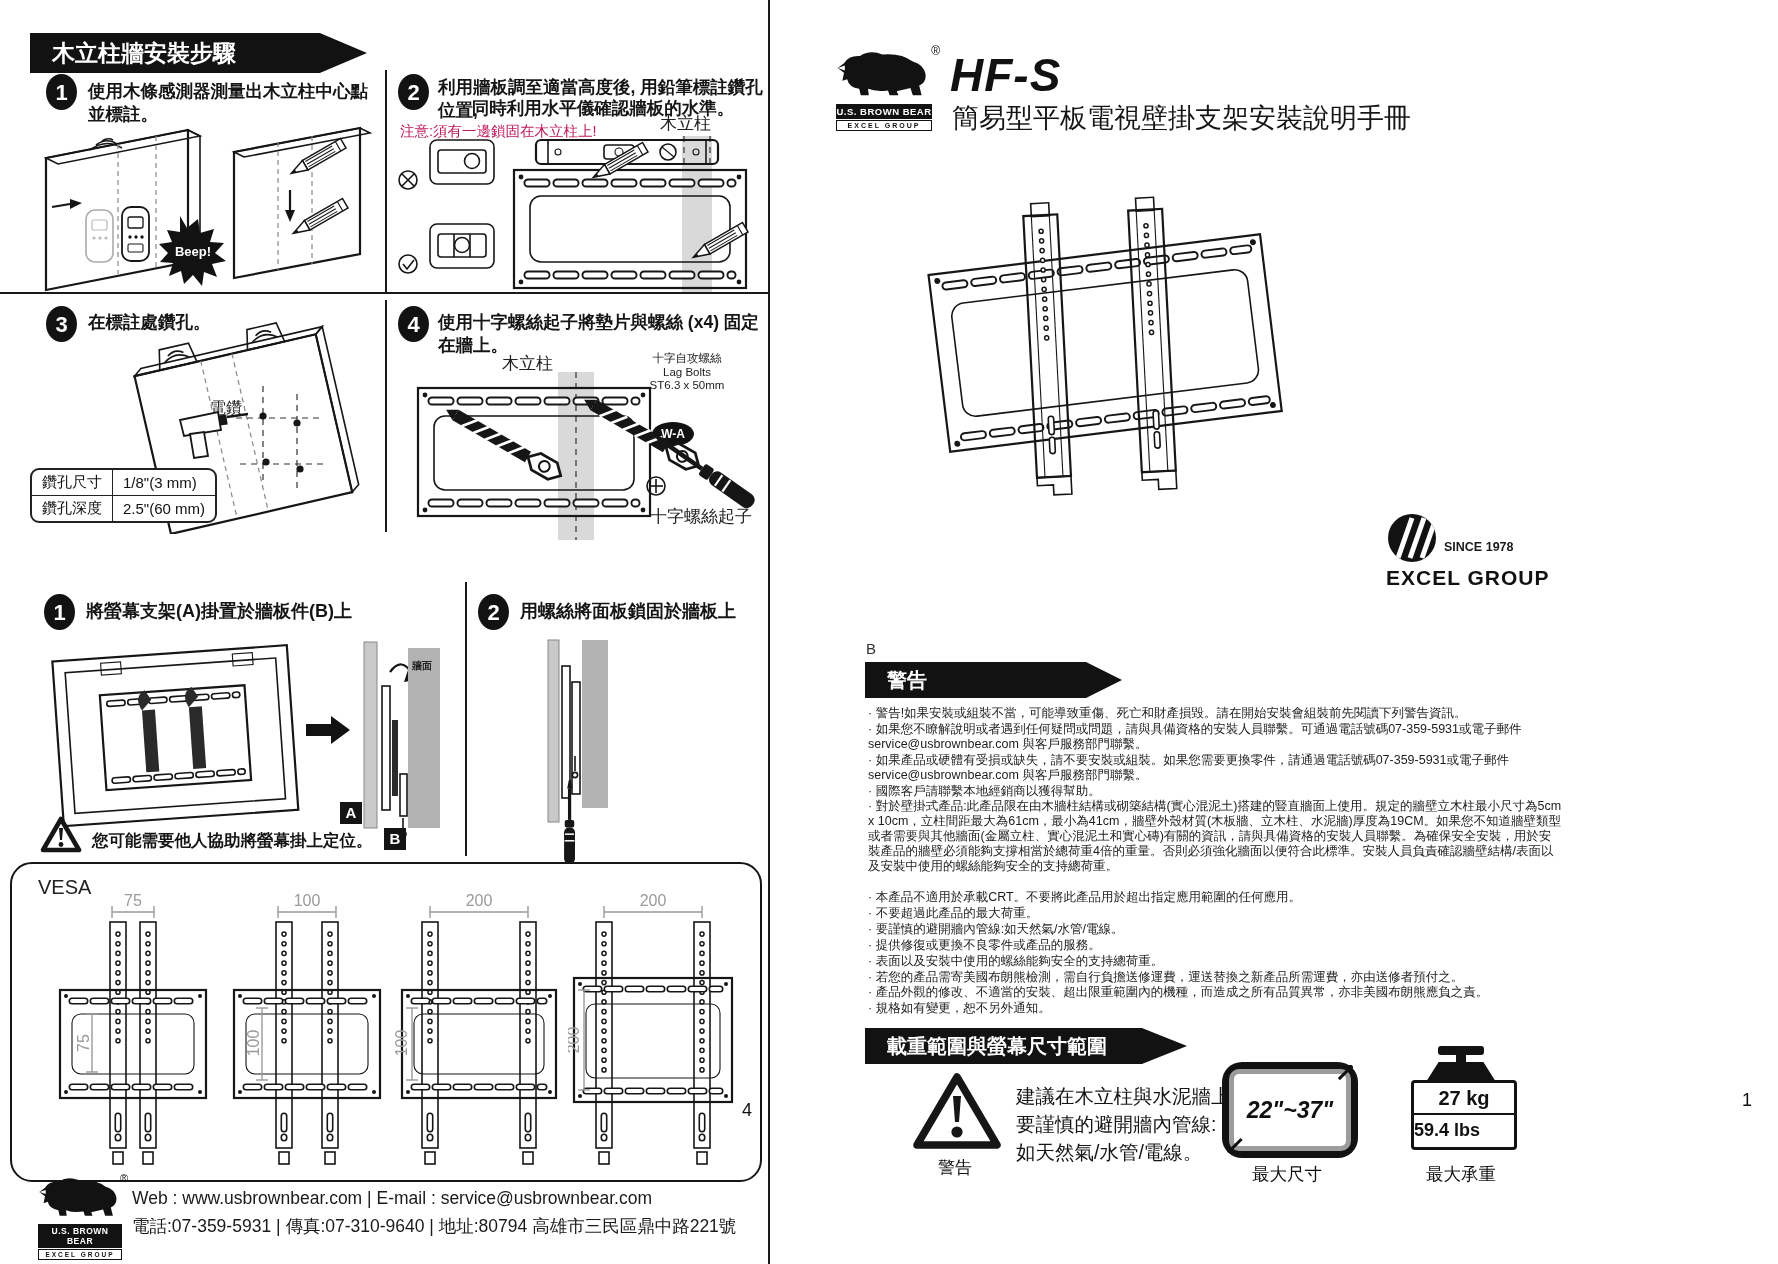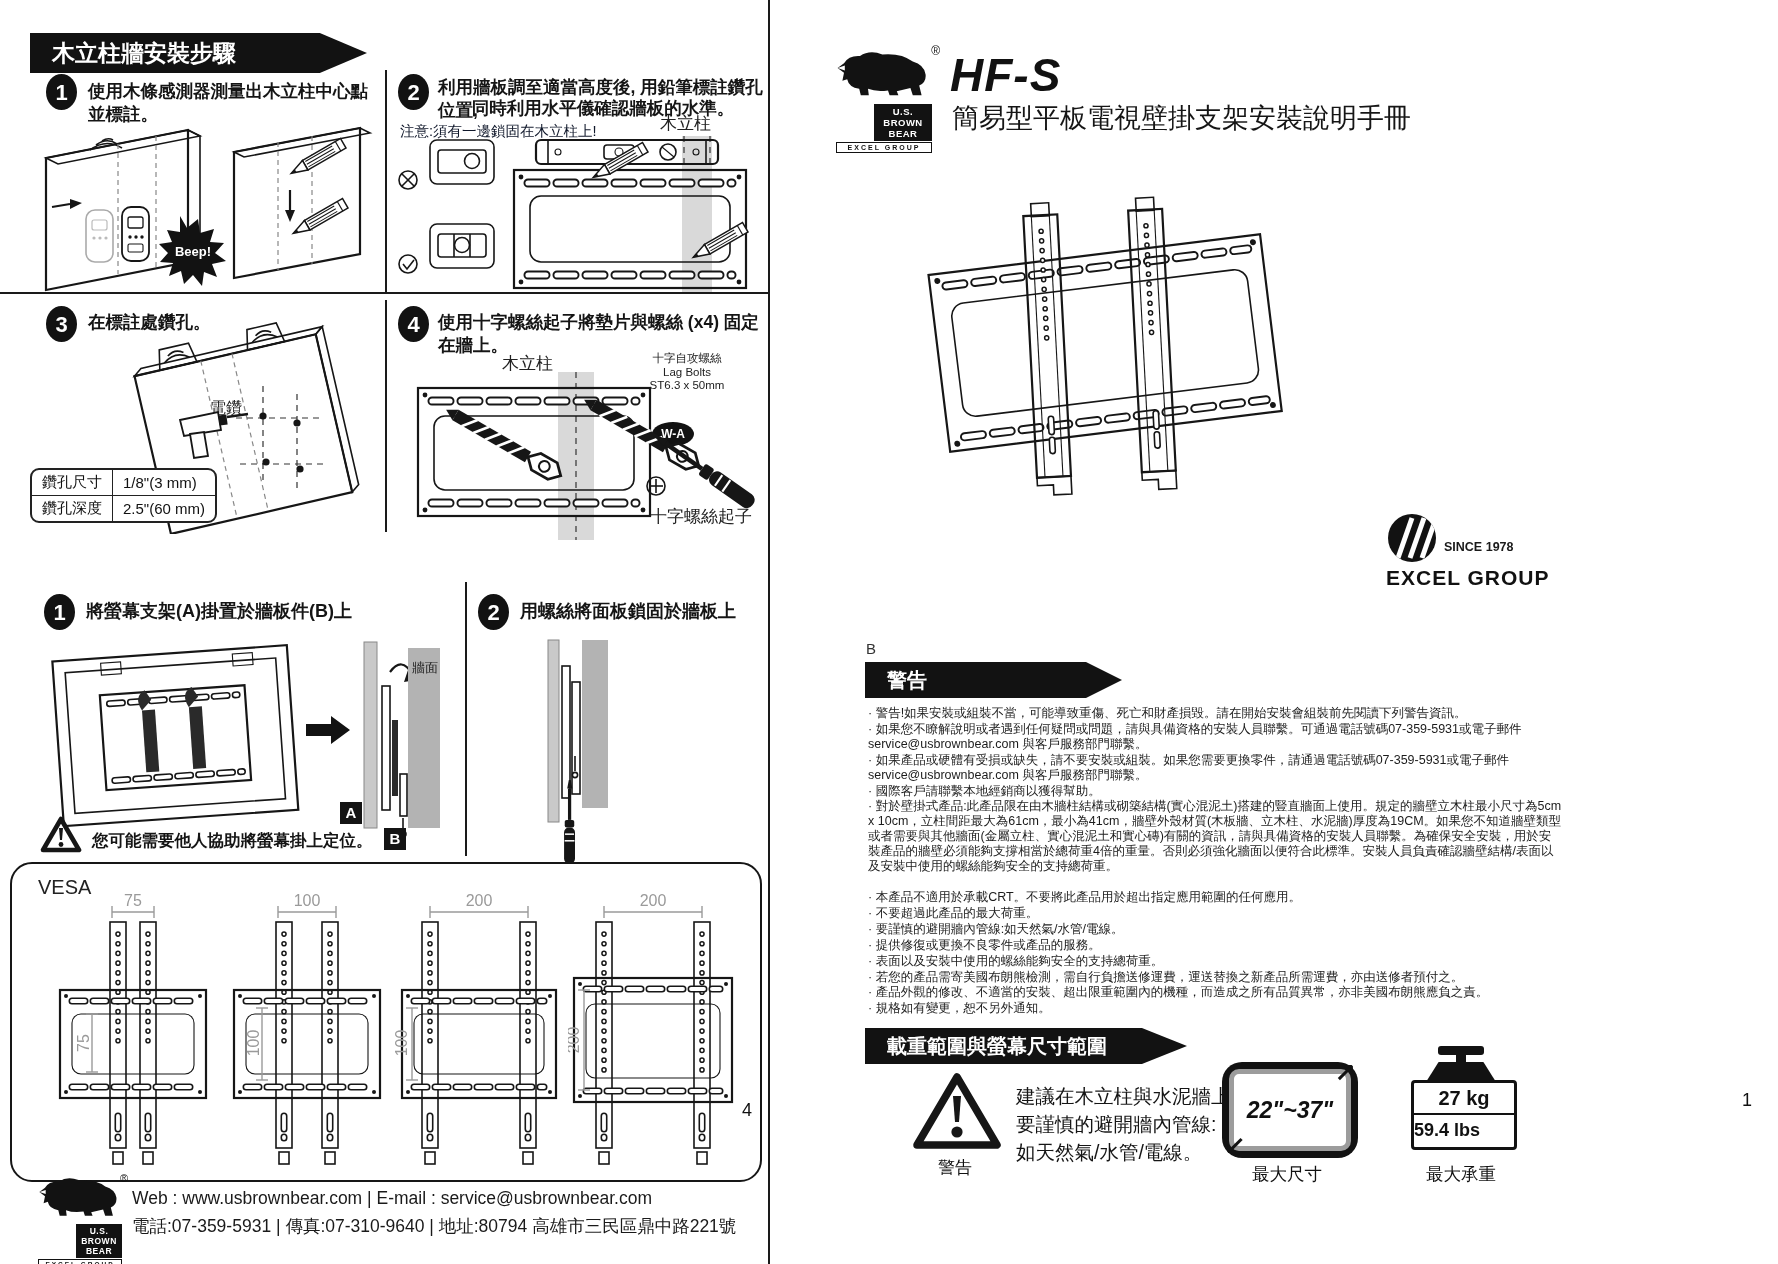--- a/index.html
+++ b/index.html
@@ -5,51 +5,51 @@
   html,body{margin:0;padding:0;}
   body{width:1778px;height:1264px;position:relative;background:#fff;color:#111;
        font-family:"Liberation Sans","DejaVu Sans",sans-serif;overflow:hidden;}
   .abs{position:absolute;}
   .banner{position:absolute;height:40px;background:#121212;color:#fff;font-weight:bold;
           font-size:23px;line-height:41px;padding-left:22px;
           clip-path:polygon(0 0,86% 0,100% 50%,86% 100%,0 100%);}
   .stepnum{position:absolute;width:31px;height:36px;background:#121212;border-radius:50%;
            color:#fff;font-weight:bold;font-size:22px;text-align:center;line-height:37px;}
   .steptext{position:absolute;font-weight:bold;font-size:17.5px;line-height:1.3;color:#151515;}
-  .notetext{position:absolute;font-size:14.5px;color:#0f172a;}
+  .notetext{position:absolute;font-size:14.5px;color:#be185d;}
   .lbl{position:absolute;font-size:16px;color:#222;}
   .vline,.hline{position:absolute;background:#1a1a1a;}
   .tblwrap{position:absolute;border:2px solid #222;border-radius:9px;overflow:hidden;background:#fff;}
   .tblwrap table{border-collapse:collapse;font-size:15px;}
   .tblwrap td{border:1.6px solid #222;padding:3px 10px;white-space:nowrap;}
   .tblwrap tr td:first-child{border-left:none;}
   .tblwrap tr td:last-child{border-right:none;}
   .tblwrap tr:first-child td{border-top:none;}
   .tblwrap tr:last-child td{border-bottom:none;}
   .sqlabel{position:absolute;width:22px;height:22px;background:#141414;color:#fff;font-weight:bold;
            font-size:15px;text-align:center;line-height:22px;}
   .wb{font-size:12.5px;line-height:14.9px;margin-bottom:1px;color:#1c1c1c;}
-  .logo-bar1{background:#121212;color:#fff;font-weight:bold;text-align:center;letter-spacing:.5px;margin-left:38px;}
+  .logo-bar1{background:#121212;color:#fff;font-weight:bold;text-align:center;letter-spacing:.5px;}
   .logo-bar2{background:#fff;color:#121212;border:1.5px solid #121212;font-weight:bold;
              text-align:center;letter-spacing:2px;}
   
   .ln{stroke:#161616;stroke-width:1.6;fill:none;}
   .ln2{stroke:#161616;stroke-width:2.2;fill:none;}
   .lnth{stroke:#161616;stroke-width:1.1;fill:none;}
   .dash{stroke:#888;stroke-width:1.2;stroke-dasharray:5 4;fill:none;}
   .dashk{stroke:#333;stroke-width:1.2;stroke-dasharray:6 5;fill:none;}
   .slotB{stroke:#161616;stroke-width:9;stroke-linecap:round;stroke-dasharray:18 11;fill:none;}
   .slotW{stroke:#fff;stroke-width:5.2;stroke-linecap:round;stroke-dasharray:18 11;fill:none;}
   .slotB2{stroke:#161616;stroke-width:7;stroke-linecap:round;stroke-dasharray:13 8;fill:none;}
   .slotW2{stroke:#fff;stroke-width:3.8;stroke-linecap:round;stroke-dasharray:13 8;fill:none;}
   .dotB{stroke:#161616;stroke-width:5.6;stroke-linecap:round;stroke-dasharray:0.1 9.6;fill:none;}
   .dotW{stroke:#fff;stroke-width:2.6;stroke-linecap:round;stroke-dasharray:0.1 9.6;fill:none;}
   .dimln{stroke:#9a9a9a;stroke-width:1.4;fill:none;}
   .dimtxt{fill:#9a9a9a;font-size:16px;font-family:"Liberation Sans","DejaVu Sans",sans-serif;}
-  .wm{position:absolute;font-size:13px;color:#222;font-weight:normal;}
+  .wm{position:absolute;font-size:10px;color:#222;font-weight:bold;}
 </style>
 </head>
 <body>
 
 <svg width="0" height="0" style="position:absolute">
   <defs>
     <g id="pencil">
       <rect x="0" y="0" width="44" height="11" fill="#fff" stroke="#161616" stroke-width="1.5"></rect>
       <line x1="6" y1="0" x2="6" y2="11" stroke="#161616" stroke-width="1.2"></line>
       <line x1="11" y1="2.4" x2="42" y2="2.4" stroke="#161616" stroke-width="1"></line>

